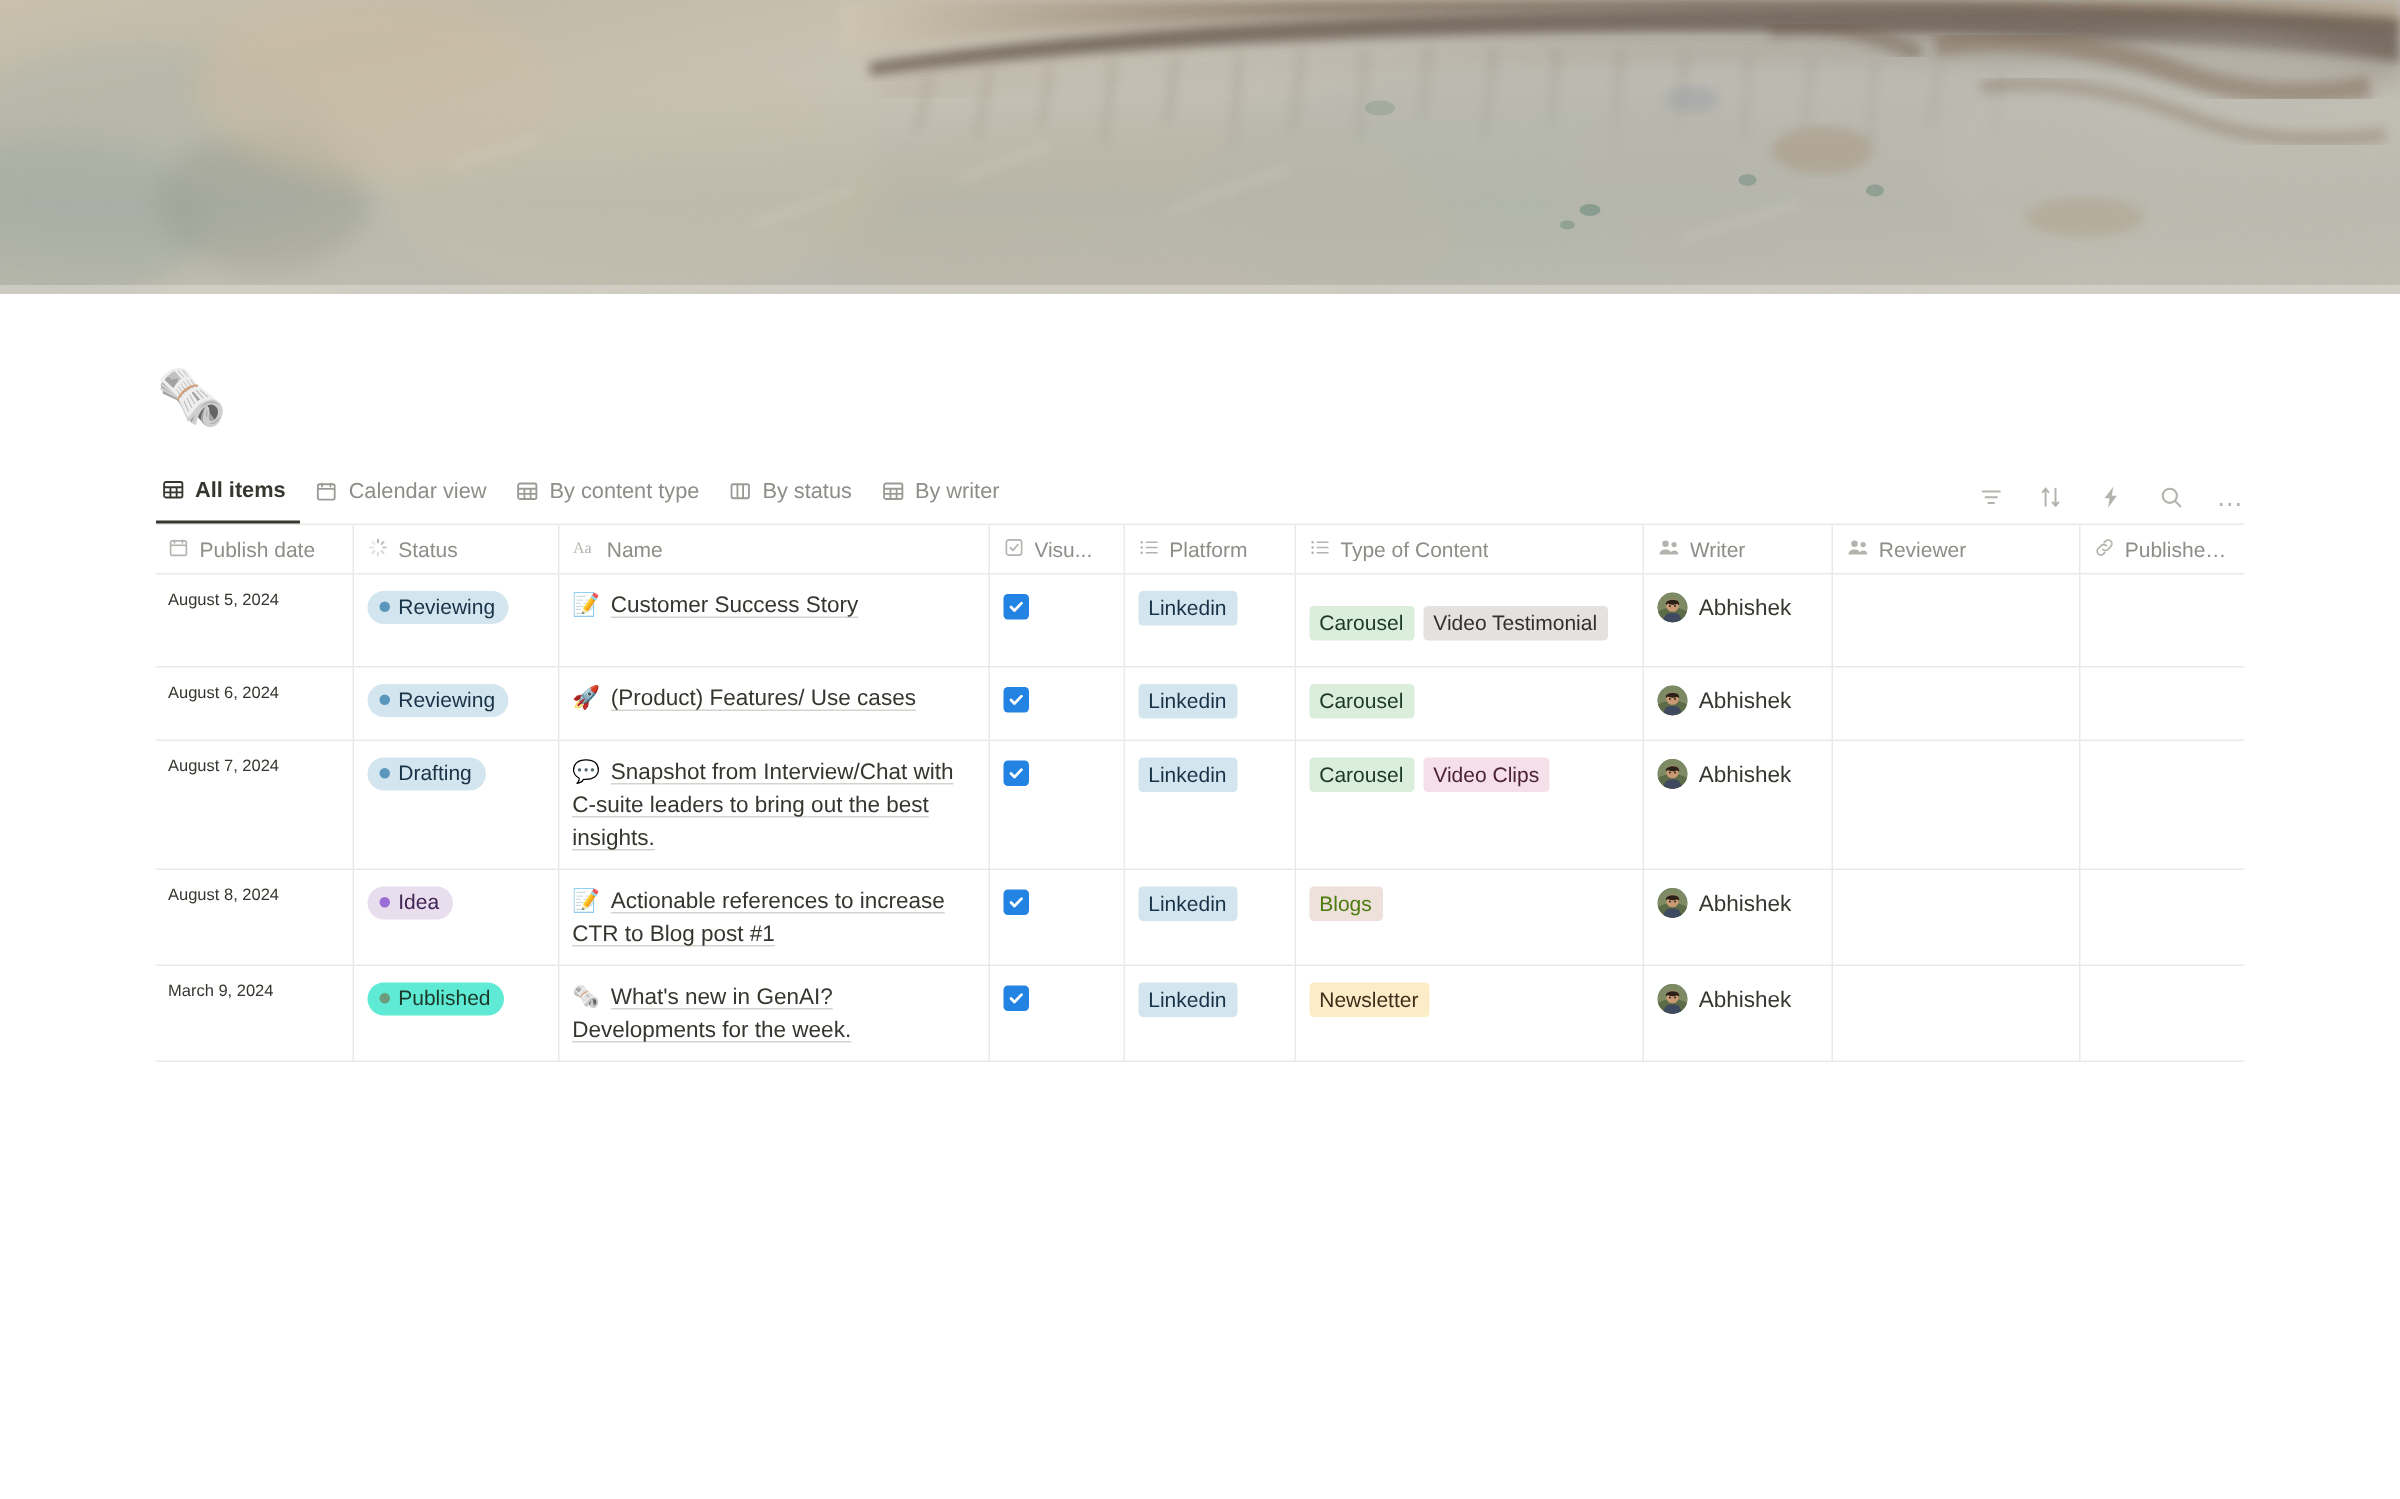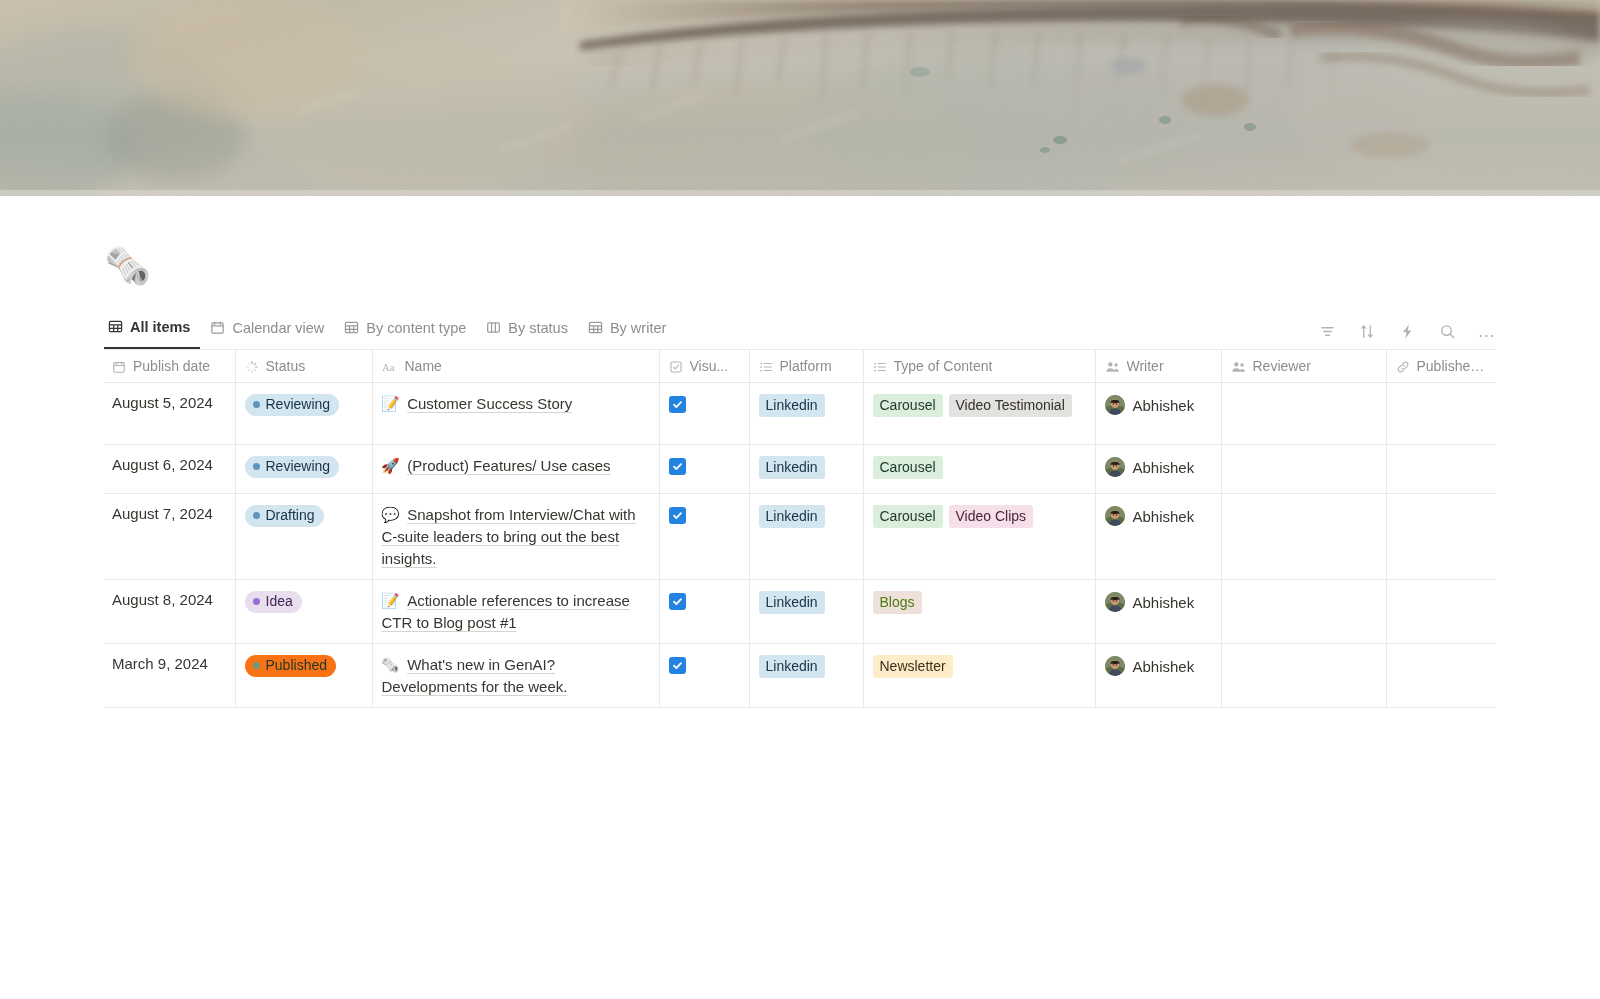--- a/index.html
+++ b/index.html
@@ -129,28 +129,28 @@
   }
   table.db th:first-child, table.db td:first-child { border-left: 0; padding-left: 8px; }
   table.db th:last-child, table.db td:last-child { border-right: 0; }
   table.db th {
     color: #8f8d88;
     font-size: 14px;
     height: 33px;
     padding-top: 8px;
     padding-bottom: 8px;
   }
-  .th-inner { display: flex; align-items: flex-end; gap: 7px; }
+  .th-inner { display: flex; align-items: flex-start; gap: 7px; }
   .th-inner svg { flex: 0 0 auto; display:block; }
   .th-label { white-space: nowrap; overflow: hidden; text-overflow: ellipsis; }
 
   td { font-size: 15px; color: #37352f; }
   tr.db-row { height: 1px; }
 
-  .cell-date { color: #37352f; font-size: 15px; padding-top: 11px !important; }
+  .cell-date { color: #37352f; font-size: 11px; padding-top: 11px !important; }
 
   .pill {
     display: inline-flex;
     align-items: center;
     gap: 6px;
     border-radius: 11px;
     padding: 2px 9px 3px 8px;
     font-size: 14px;
     line-height: 17px;
     white-space: nowrap;
@@ -534,21 +534,21 @@
               <span class="name-inner"><span class="name-emoji">📝</span><span class="name-link">Customer Success Story</span></span>
             </td>
             <td style="padding-top: 11px;"><span class="checkbox">
 <svg width="11" height="11" viewBox="0 0 12 12" fill="none" stroke="#ffffff" stroke-width="2" stroke-linecap="round" stroke-linejoin="round">
   <path d="M2.2 6.2 4.7 8.8 9.8 3.4"></path>
 </svg>
               </span></td>
             <td style="padding-top: 11px;">
               <span class="tag-wrap"><span class="tag" style="background: rgb(211, 229, 239); color: rgb(24, 51, 71);">Linkedin</span></span>
             </td>
-            <td style="padding-top: 11px;">
+            <td style="padding-top: 21px;">
               <span class="tag-wrap"><span class="tag" style="background: rgb(219, 237, 219); color: rgb(28, 56, 41);">Carousel</span><span class="tag" style="background: rgb(227, 226, 224); color: rgb(50, 48, 44);">Video Testimonial</span></span>
             </td>
             <td style="padding-top: 11px;">
               <span class="writer-inner">
                 <span class="avatar">
 <svg viewBox="0 0 20 20" width="20" height="20">
   <defs>
                       <clipPath id="cavclip">
                         <circle cx="10" cy="10" r="10"></circle>
                       </clipPath>
@@ -703,21 +703,21 @@
 </svg>
                 </span>
                 <span class="writer-name">Abhishek</span>
               </span>
             </td>
             <td></td>
             <td></td>
           </tr>
           <tr class="db-row" style="height: 46px;">
             <td class="cell-date">March 9, 2024</td>
-            <td style="padding-top: 11px;"><span class="pill" style="background: #f97316; color: rgb(28, 56, 41);">
+            <td style="padding-top: 11px;"><span class="pill" style="background: #5eead4; color: rgb(28, 56, 41);">
                 <span class="dot" style="background: rgb(108, 155, 125);"></span>
                 <span>Published</span>
               </span></td>
             <td class="name-cell">
               <span class="name-inner"><span class="name-emoji">🗞️</span><span class="name-link">What's new in GenAI? Developments for the week.</span></span>
             </td>
             <td style="padding-top: 11px;"><span class="checkbox">
 <svg width="11" height="11" viewBox="0 0 12 12" fill="none" stroke="#ffffff" stroke-width="2" stroke-linecap="round" stroke-linejoin="round">
   <path d="M2.2 6.2 4.7 8.8 9.8 3.4"></path>
 </svg>

